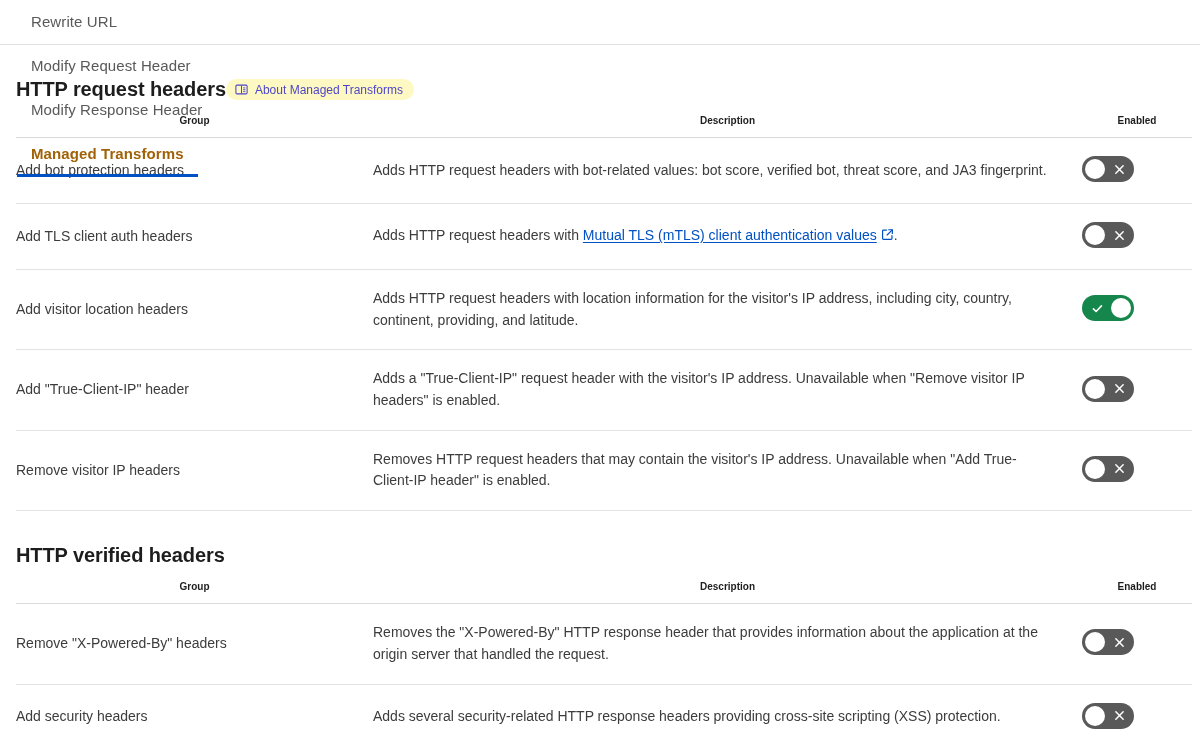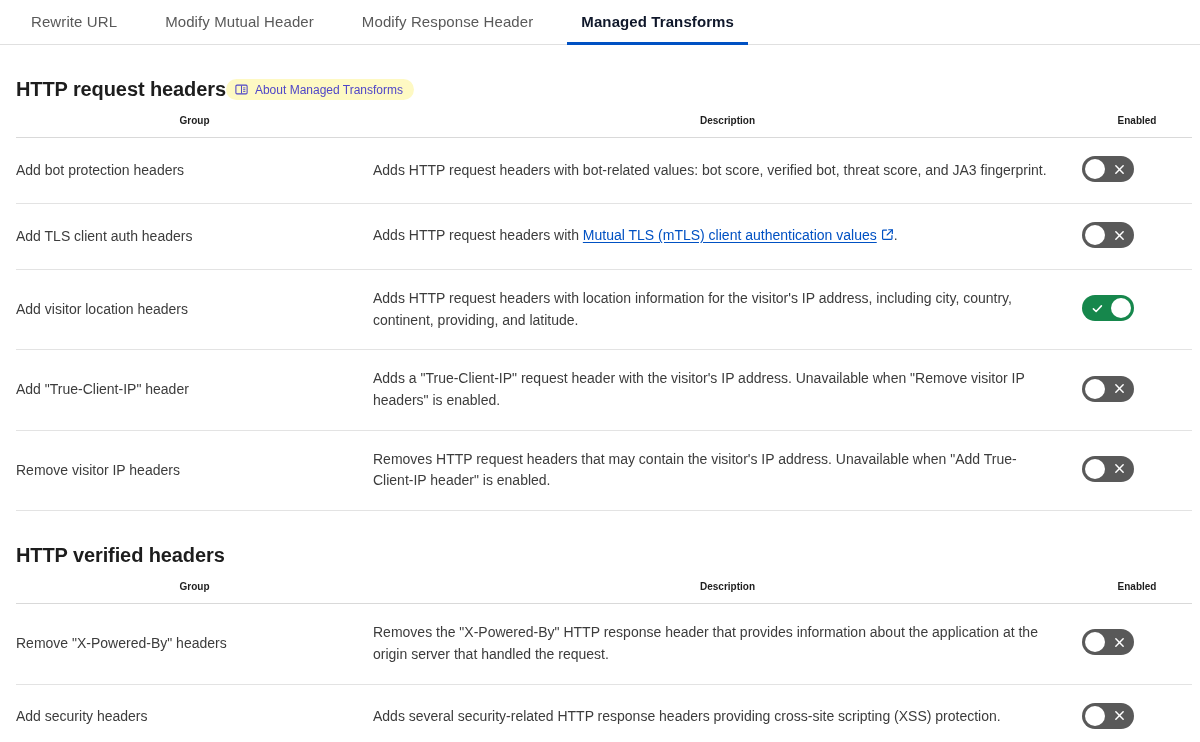--- a/index.html
+++ b/index.html
@@ -18,20 +18,21 @@
     -webkit-font-smoothing: antialiased;
   }
 
   
   .tabbar {
     position: relative;
     height: 45px;
     display: flex;
     align-items: flex-start;
     padding-left: 31px;
+    flex-direction: column;
   }
   .tabbar::after {
     content: "";
     position: absolute;
     left: 0; right: 0; bottom: 0;
     height: 1px;
     background: #e0e0e0;
   }
   .tab {
     position: relative;
@@ -39,21 +40,21 @@
     line-height: 1;
     color: #595959;
     padding: 14px 0 15px 0;
     margin-right: 48px;
     white-space: nowrap;
     cursor: pointer;
     letter-spacing: 0.1px;
   }
   .tab:last-child { margin-right: 0; }
   .tab.active {
-    color: #0f172a;
+    color: #a16207;
     font-weight: 600;
   }
   .tab.active::after {
     content: "";
     position: absolute;
     left: -14px;
     right: -14px;
     bottom: -1px;
     height: 3px;
     background: #0051c3;
@@ -166,21 +167,21 @@
   .toggle.on  .tmark { left: 2px; }
 
   .spacer-sections { height: 33px; }
   .section-gap { height: 14px; }
 </style>
 </head>
 <body>
 
 <div class="tabbar">
   <div class="tab">Rewrite URL</div>
-  <div class="tab">Modify Mutual Header</div>
+  <div class="tab">Modify Request Header</div>
   <div class="tab">Modify Response Header</div>
   <div class="tab active">Managed Transforms</div>
 </div>
 
 <div class="spacer-sections"></div>
 
 <div class="section">
   <div class="section-head">
     <div class="section-title">HTTP request headers</div>
     <div class="about-badge">

